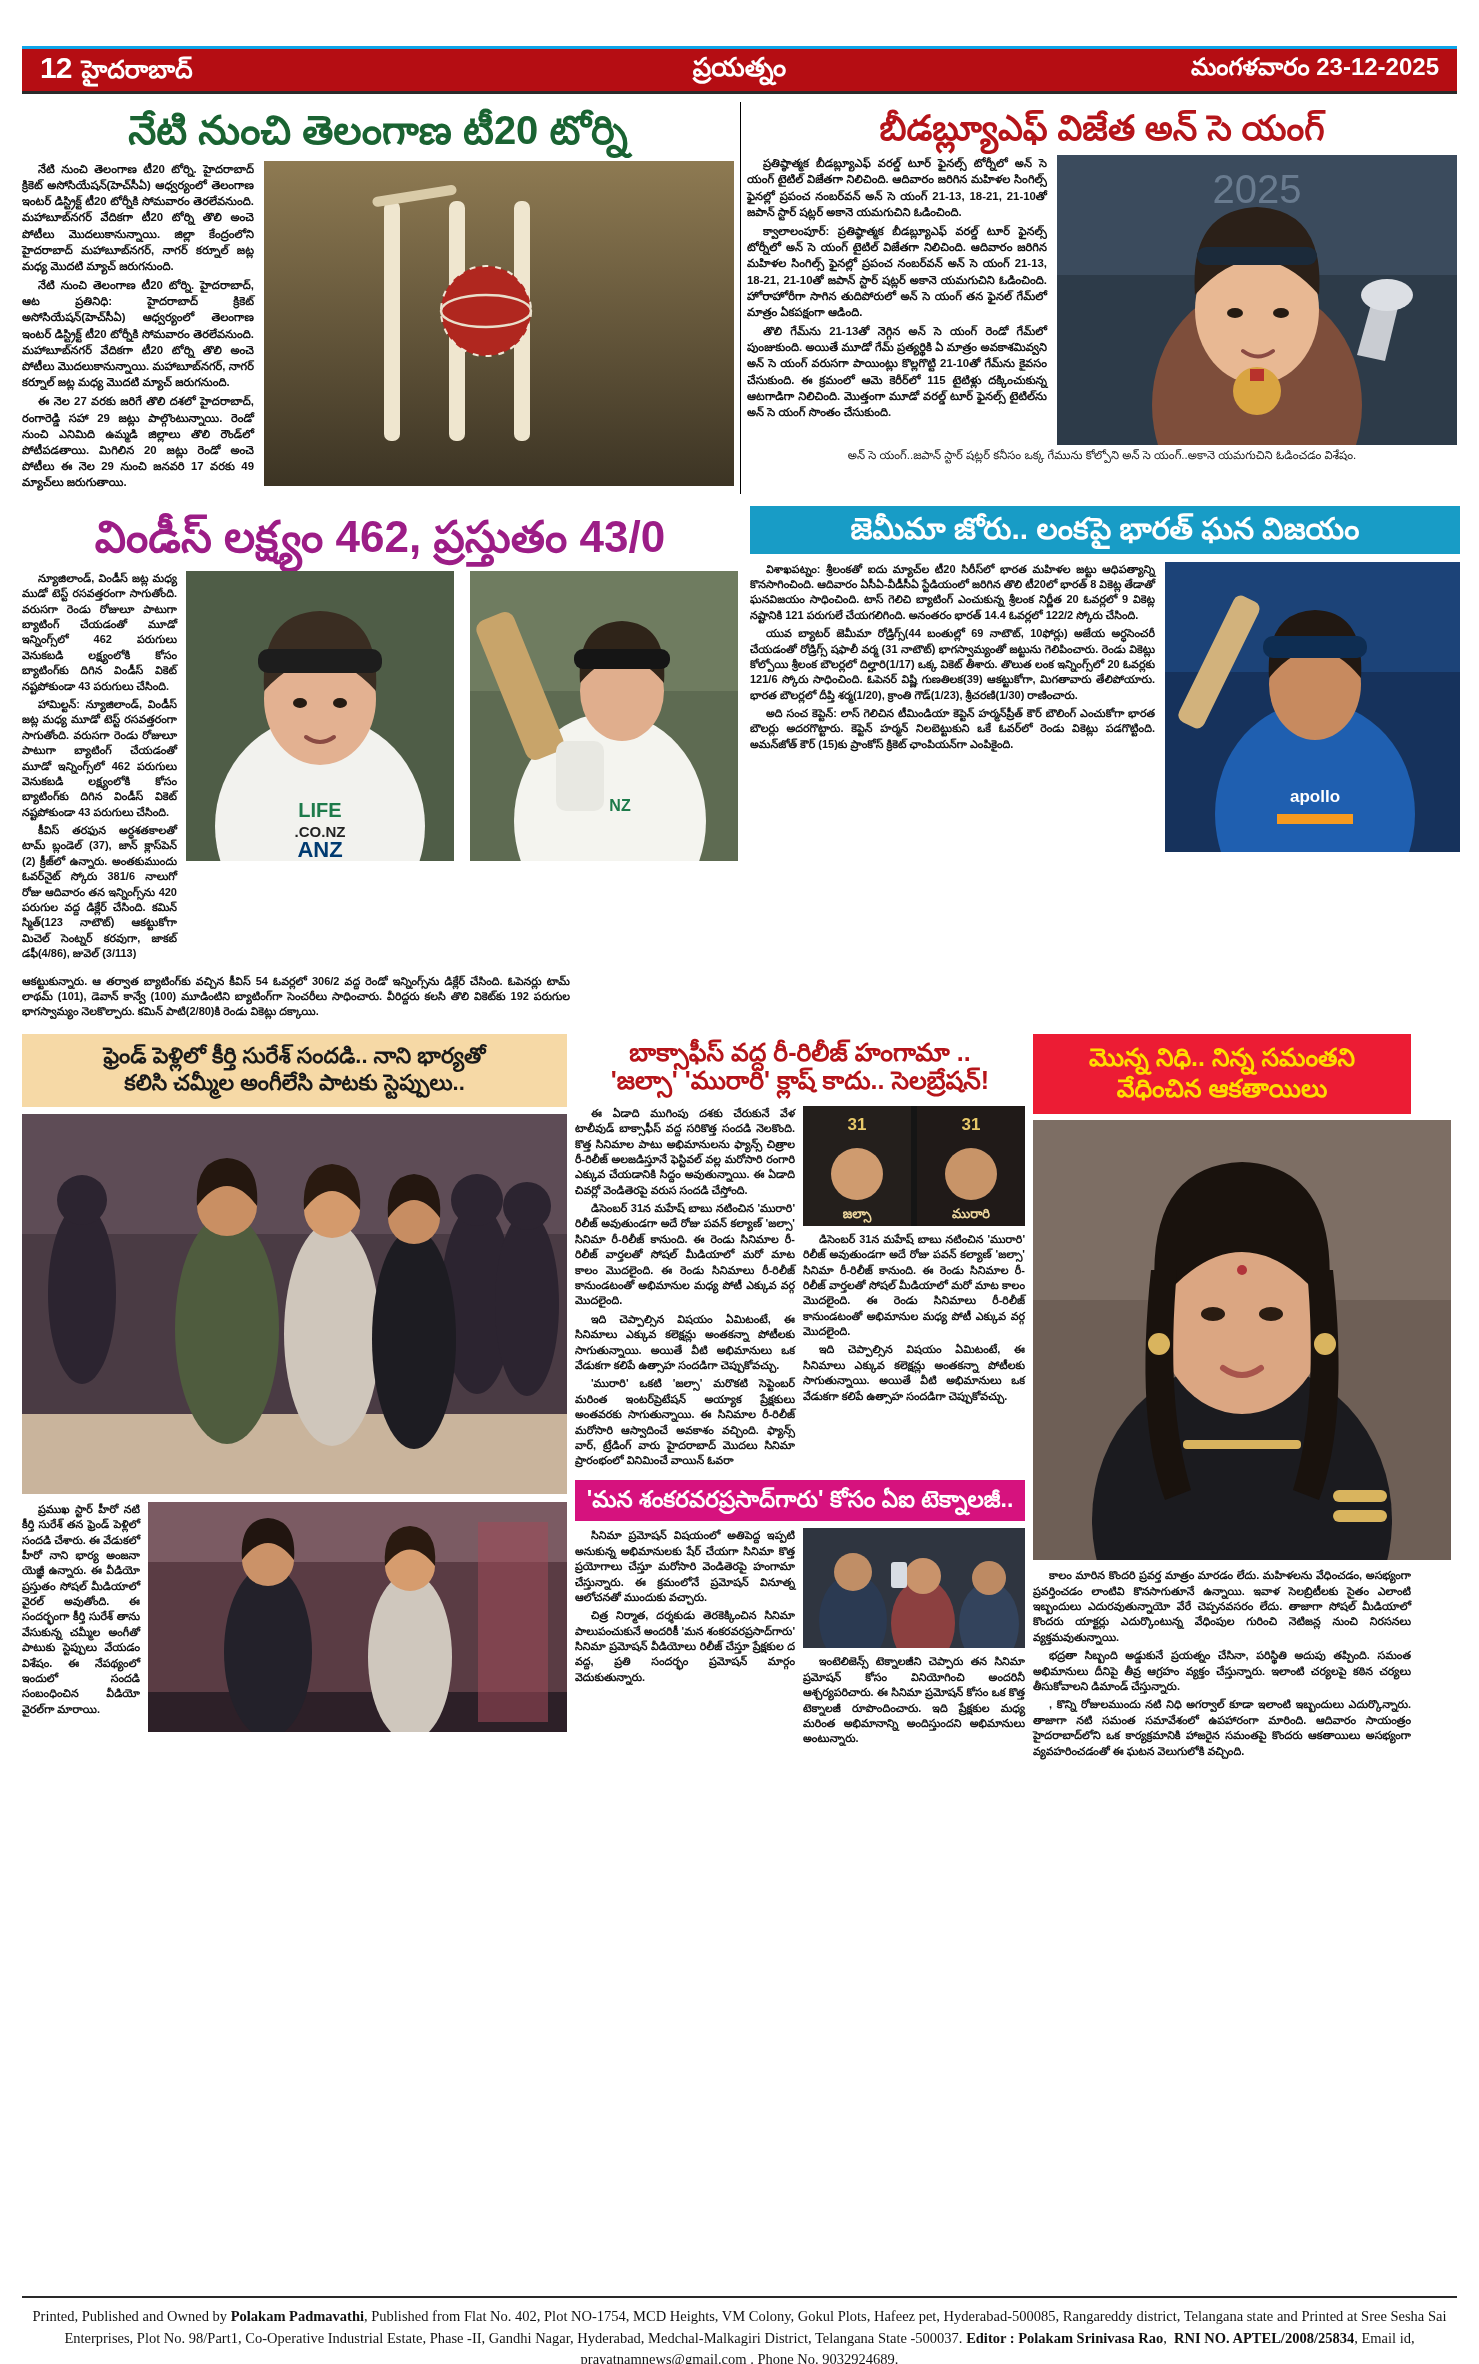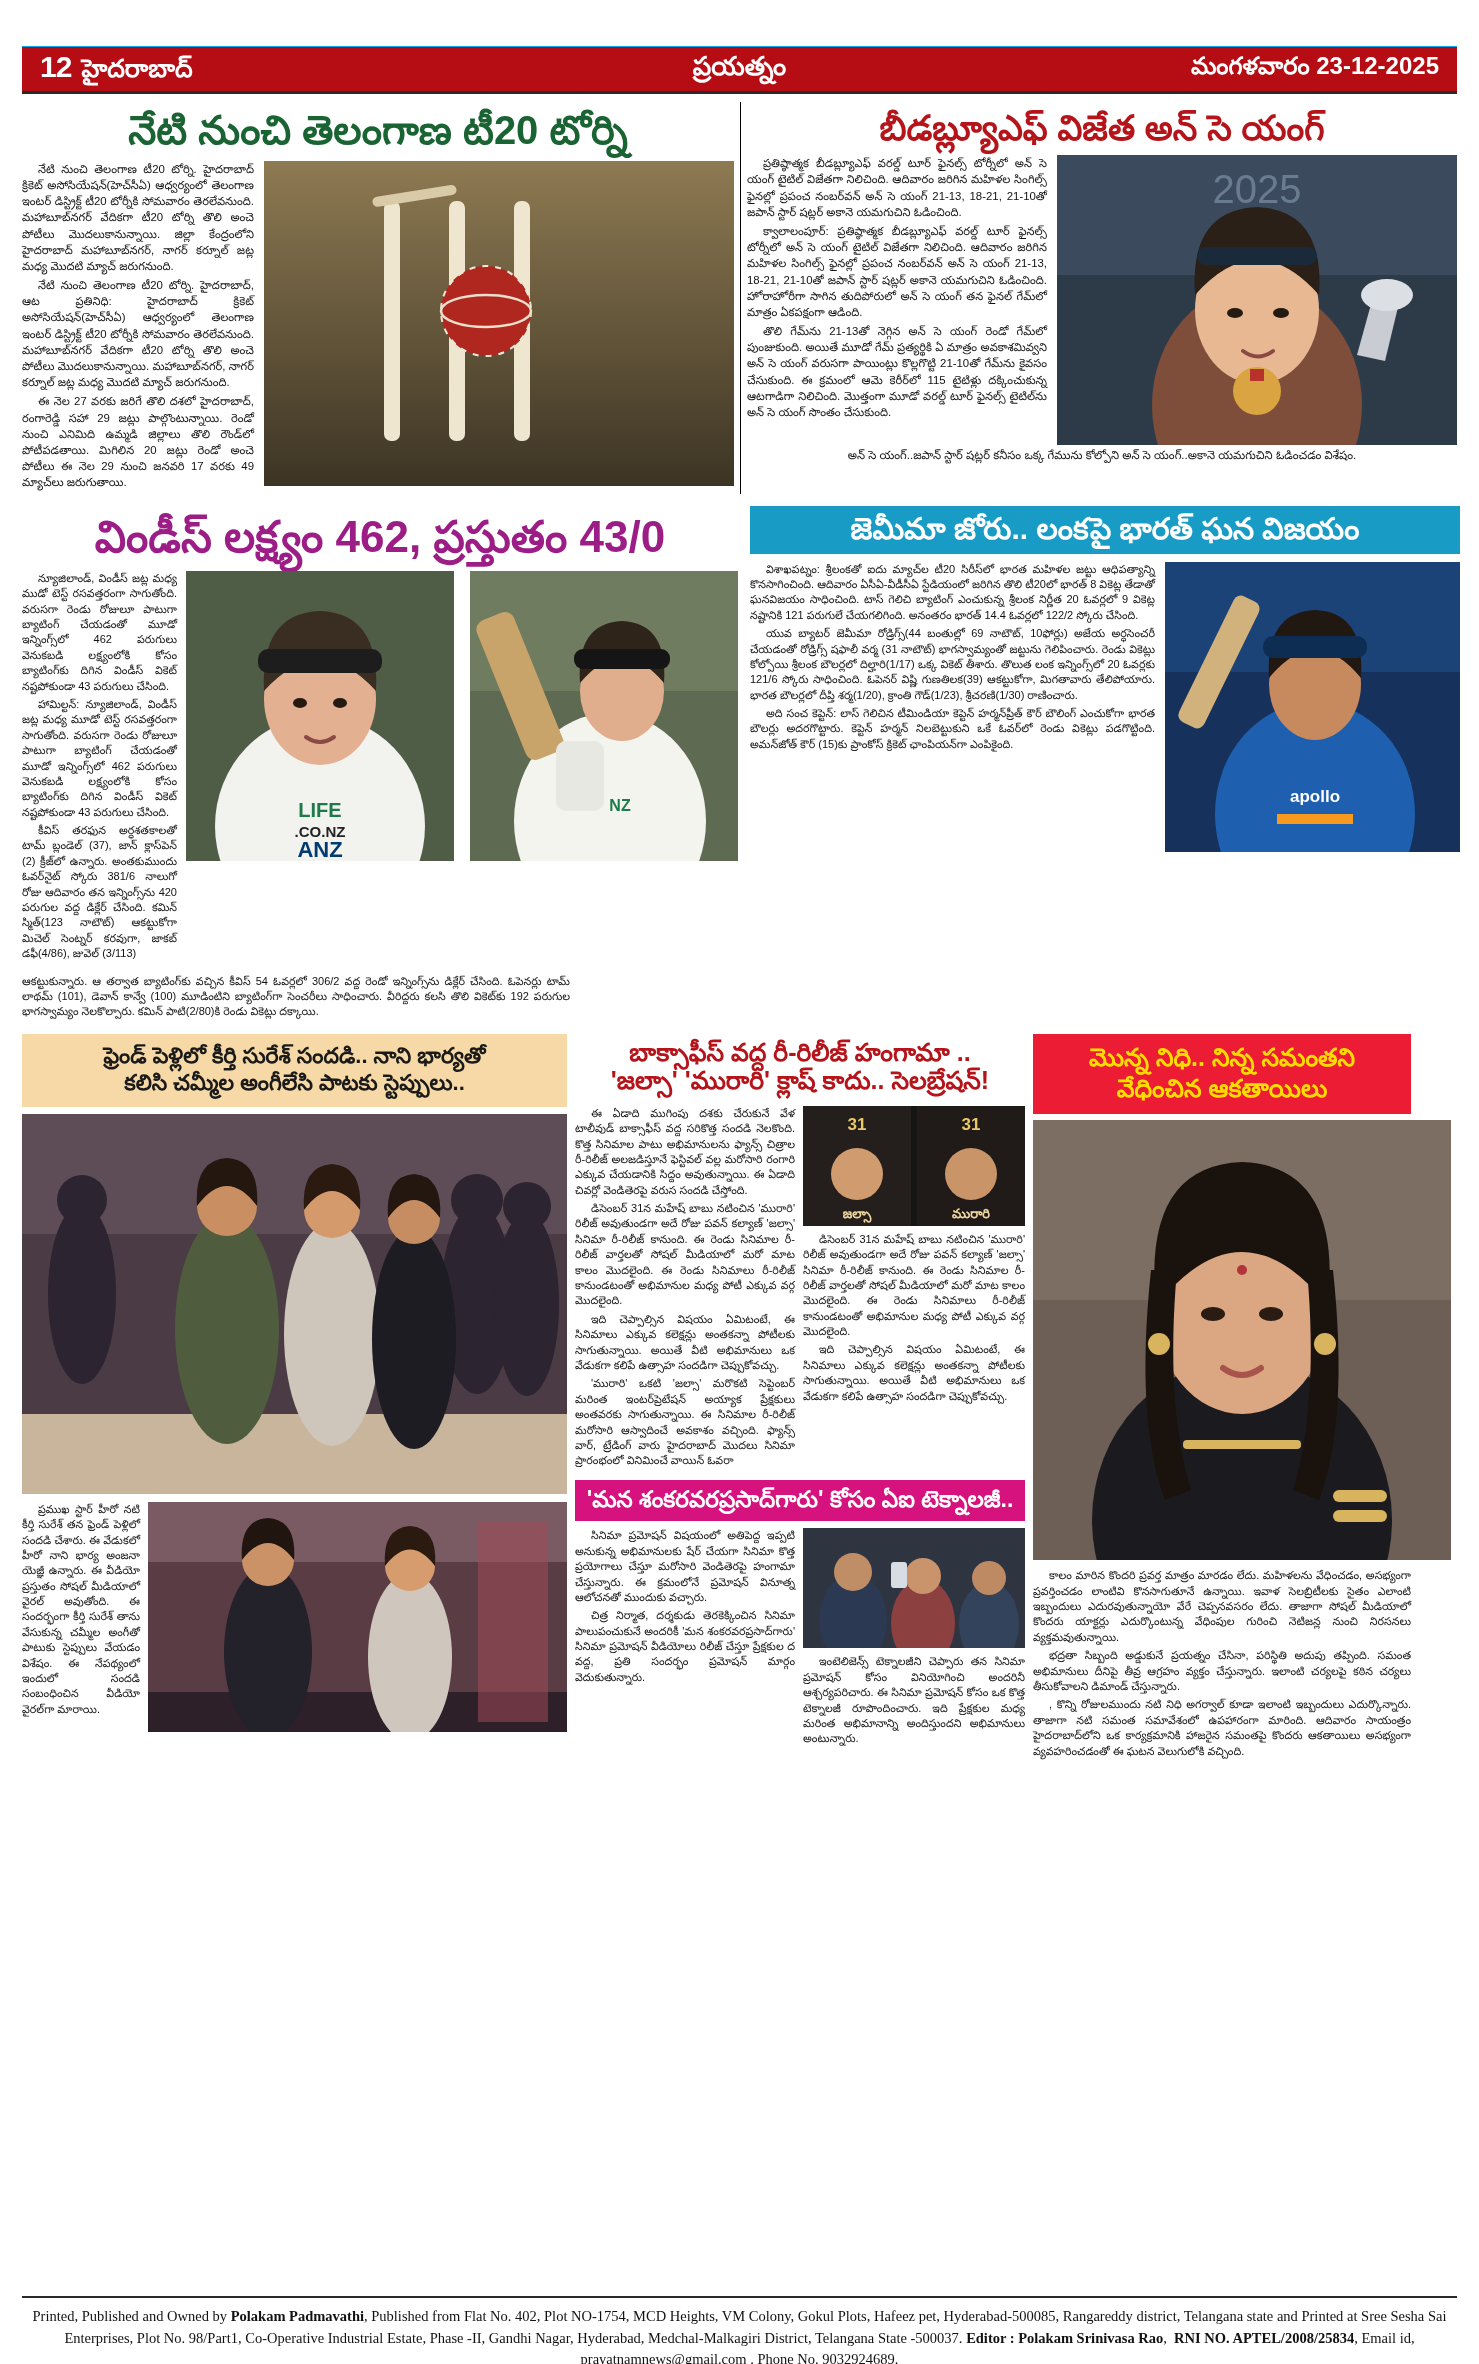--- a/index.html
+++ b/index.html
@@ -8,41 +8,41 @@
     background:#ffffff;
     font-family:"Liberation Sans", sans-serif;
     overflow:hidden;
     position:relative;
   }
   .page { width:1479px; height:2364px; position:relative; padding:0 22px; }
 
   
   .masthead{
     position:relative; margin-top:46px; height:48px;
-    background:#b50d13; border-top:1px solid #0ea5e9; border-bottom:3px solid #2a2a2a;
+    background:#b50d13; border-top:3px solid #0ea5e9; border-bottom:3px solid #2a2a2a;
     display:flex; align-items:center; color:#fff;
   }
   .mh-left{ display:flex; align-items:baseline; gap:10px; padding-left:18px; }
   .mh-page{ font-size:30px; font-weight:bold; letter-spacing:-1px; }
   .mh-city{ font-size:25px; font-weight:bold; }
   .mh-title{ position:absolute; left:50%; transform:translateX(-50%); font-size:26px; font-weight:bold;}
   .mh-date{ position:absolute; right:18px; font-size:24px; font-weight:bold; }
 
   
   .hl-green{ color:#1a6332; font-weight:bold; text-align:center; line-height:1.12; }
   .hl-red{ color:#b5151a; font-weight:bold; text-align:center; line-height:1.12; }
   .hl-purple{ color:#9c1d86; font-weight:bold; text-align:center; line-height:1.12; }
   .band-cyan{ background:#189cc6; color:#fff; font-weight:bold; text-align:center; line-height:1.2; padding:5px 4px 7px; }
   .band-beige{ background:#f6d9a6; color:#1a1a1a; font-weight:bold; text-align:center; line-height:1.25; padding:8px 6px 10px; }
   .band-red{ background:#ec1c34; color:#ffdd00; font-weight:bold; text-align:center; line-height:1.25; padding:8px 6px 10px; }
   .band-magenta{ background:#d6127e; color:#fff; font-weight:bold; text-align:center; line-height:1.2; padding:6px 6px 8px; }
 
   .body-txt{
     font-size:11.4px; line-height:1.42; color:#111;
-    text-align:justify; text-justify:inter-word; hyphens:none;
+    text-align:justify; text-justify:inter-word; hyphens:none;font-weight:bold;
   }
   .body-txt p{ margin-bottom:3px; text-indent:16px; }
   .caption{ font-size:11.5px; color:#111; text-align:center; line-height:1.3; padding:3px 2px; }
 
   .photo{ position:relative; overflow:hidden; background:#d8d8d8; }
 
   
   .sec-top{ display:flex; margin-top:8px; }
   .col-half{ width:716px; }
   .divider-mid{ width:3px; background:#000; margin:0 6px; }

